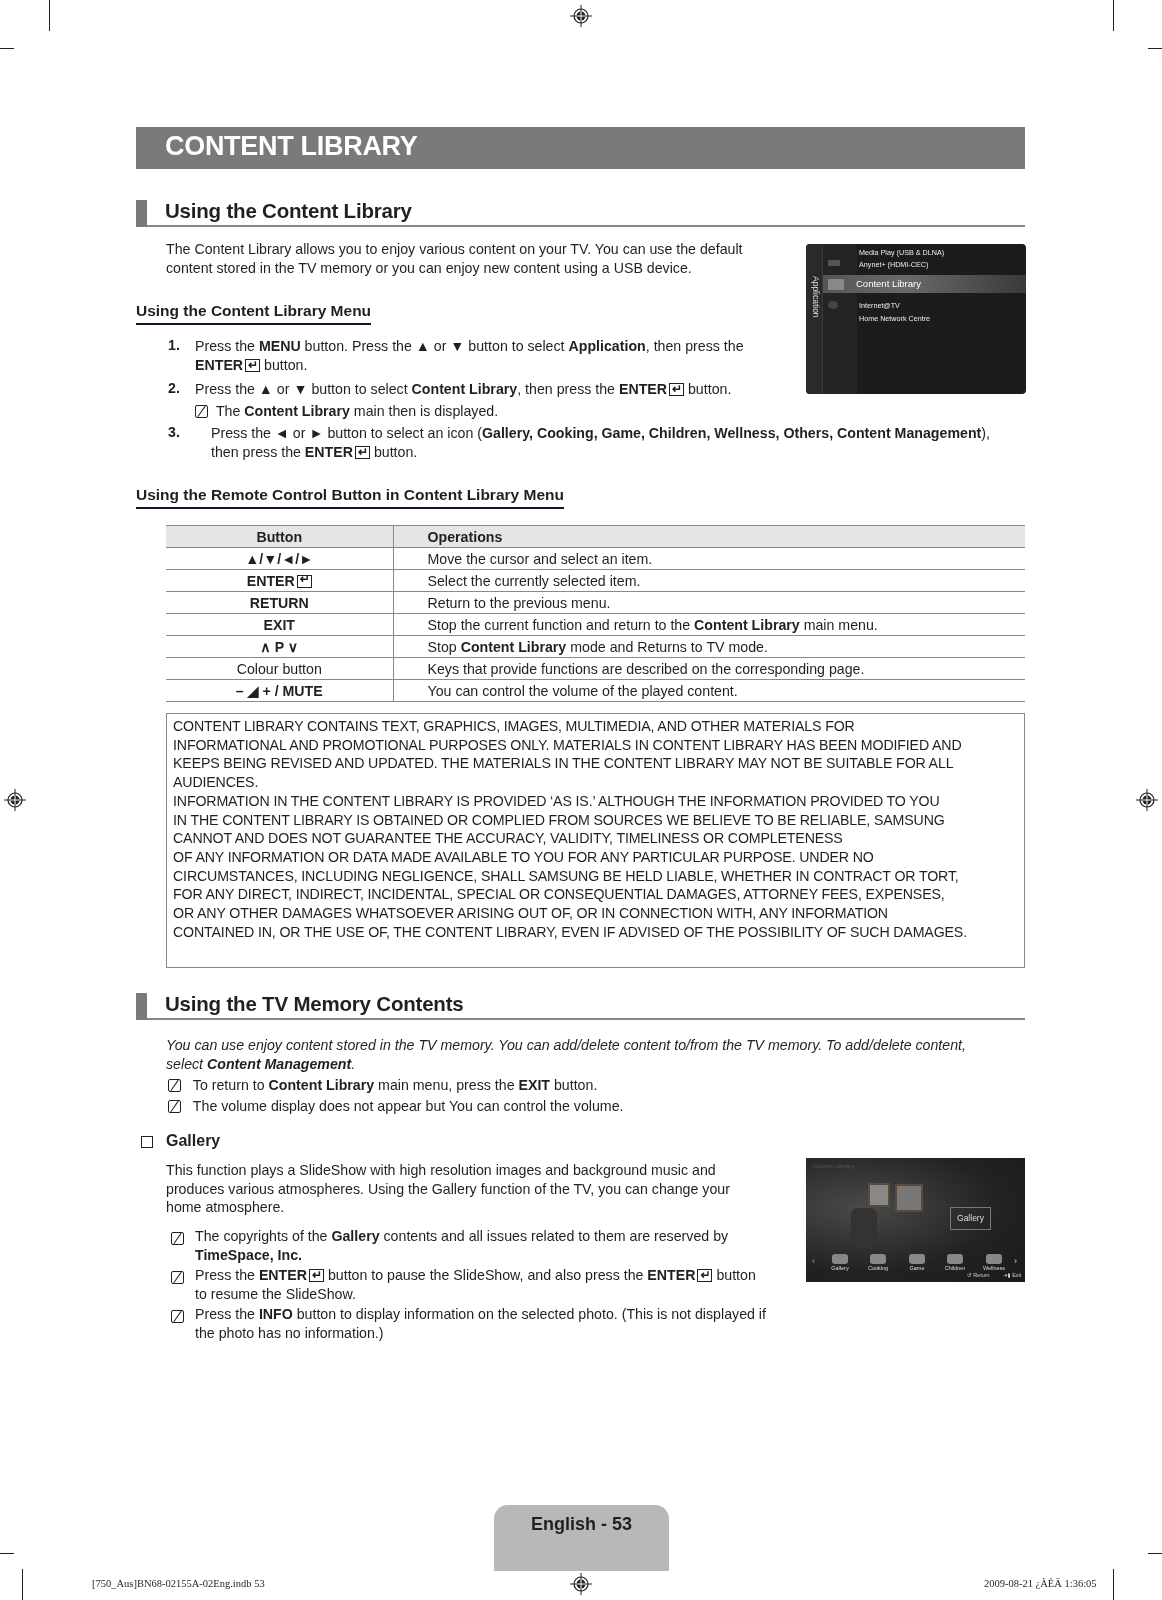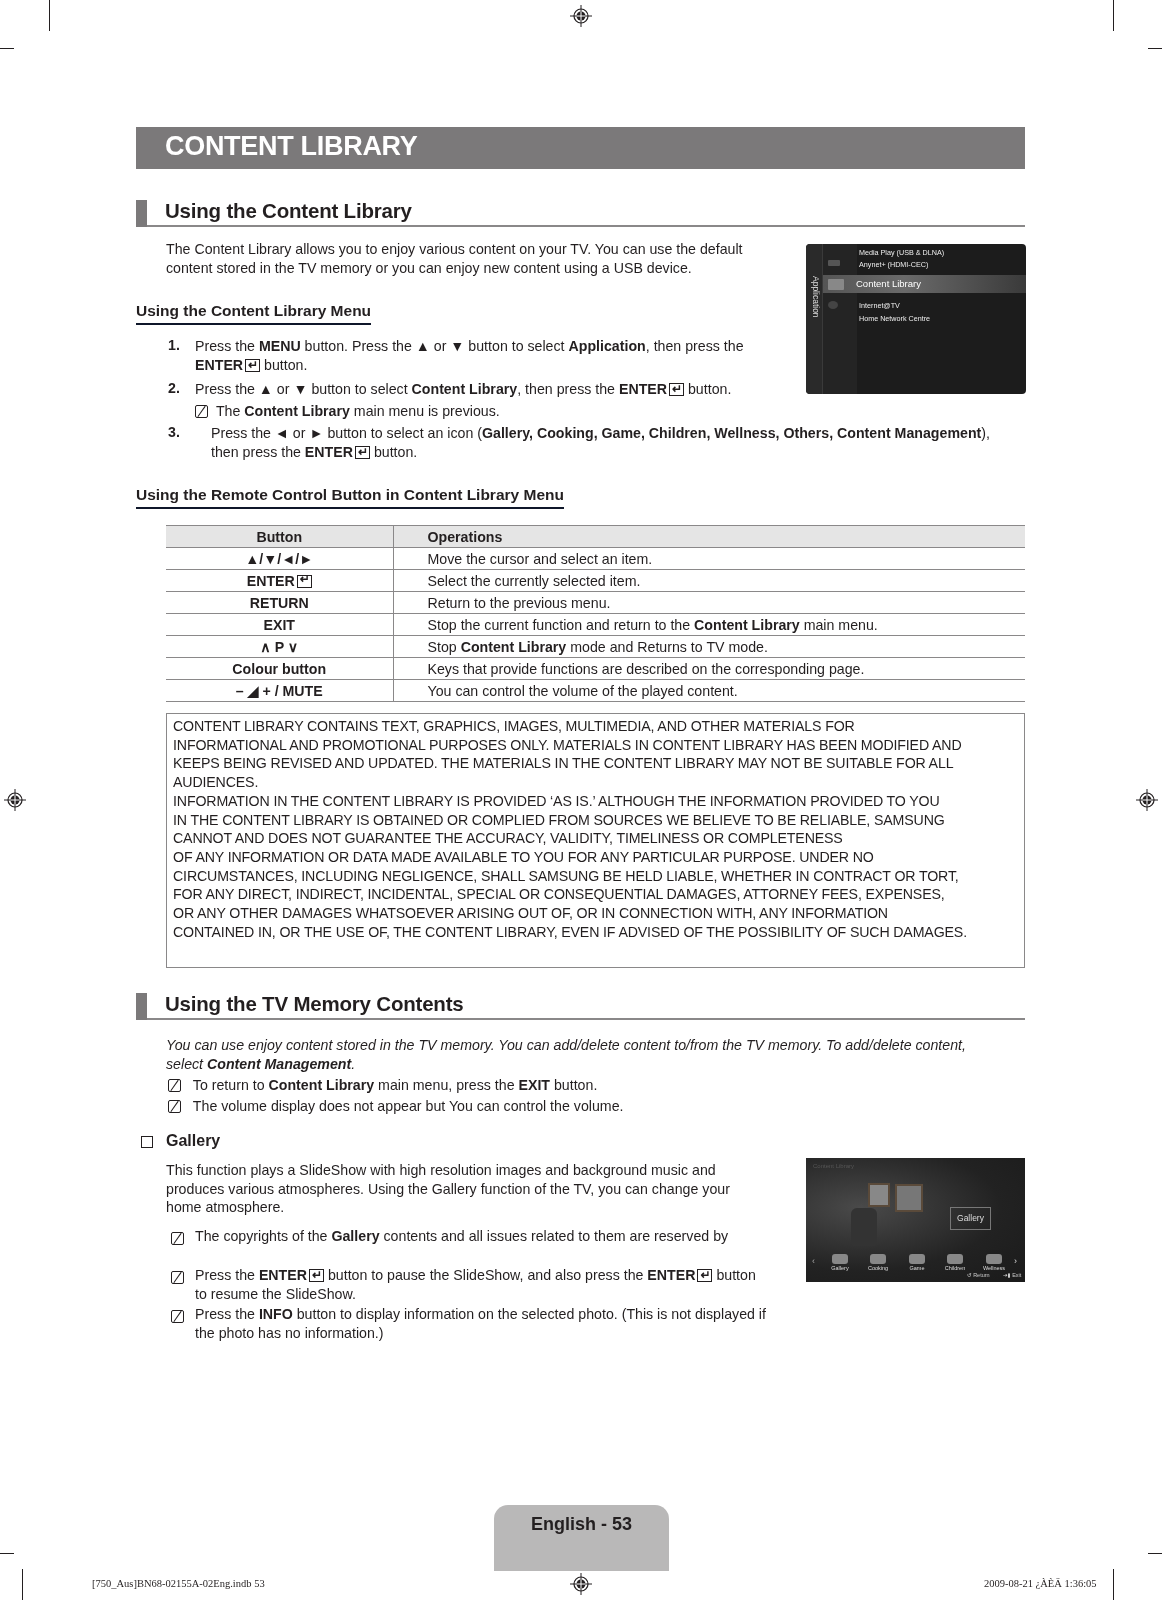--- a/index.html
+++ b/index.html
@@ -34,21 +34,21 @@
   .enter-icon::after { content: "\21B5"; position: absolute; left: 2px; top: -4px; font-size: 12px; font-weight: bold; }
 
   
   .tbl { position: absolute; left: 166px; top: 525px; width: 859px; border-collapse: collapse; font-size: 14.2px; }
   .tbl th, .tbl td { border-bottom: 1px solid #8a8889; height: 22px; padding: 0; }
   .tbl tr { }
   .tbl thead th { background: #e5e5e5; font-weight: bold; border-top: 1px solid #8a8889; }
   .tbl .c1 { width: 227px; text-align: center; border-right: 1px solid #8a8889; }
   .tbl .c2 { text-align: left; padding-left: 34px; }
   .tbl td.c1 { font-weight: bold; }
-  .tbl td.c1.normal { font-weight: bold; margin-top: 32px; }
+  .tbl td.c1.normal { font-weight: normal; margin-top: 32px; }
 
   
   .disc { position: absolute; left: 166px; top: 713px; width: 859px; height: 255px; border: 1px solid #8a8889; padding: 3px 6px; font-size: 14.2px; line-height: 18.7px; letter-spacing: -0.15px; }
 
   
   .tv1 { position: absolute; left: 806px; top: 244px; width: 220px; height: 150px; background: #1c1c1c; border-radius: 4px; overflow: hidden; }
   .tv1 .side { position: absolute; left: 0; top: 0; width: 17px; height: 150px; background: #2a2a2a; border-right: 1px solid #3a3a3a; }
   .tv1 .side span { position: absolute; left: 1px; top: 60px; transform: rotate(90deg); transform-origin: left top; left: 15px; top: 32px; font-size: 8.5px; color: #ddd; white-space: nowrap; }
   .tv1 .col2 { position: absolute; left: 17px; top: 0; width: 34px; height: 150px; background: #242424; }
   .tv1 .item { position: absolute; left: 53px; font-size: 7.2px; color: #eee; white-space: nowrap; }
@@ -138,21 +138,21 @@
 
 <div class="num" style="left:168px; top:337px;">1.</div>
 <div class="p" style="left:195px; top:337px;">
   <div><span>Press the </span><b>MENU</b><span> button. Press the ▲ or ▼ button to select </span><b>Application</b><span>, then press the</span></div>
   <div><b>ENTER</b><span class="enter-icon"></span><span> button.</span></div>
 </div>
 
 <div class="num" style="left:168px; top:380px;">2.</div>
 <div class="p" style="left:195px; top:380px;">
   <div><span>Press the ▲ or ▼ button to select </span><b>Content Library</b><span>, then press the </span><b>ENTER</b><span class="enter-icon"></span><span> button.</span></div>
-  <div style="margin-top:3px;"><span class="note-icon"></span>&nbsp;&nbsp;<span>The </span><b>Content Library</b><span> main menu is previous.</span></div>
+  <div style="margin-top:3px;"><span class="note-icon"></span>&nbsp;&nbsp;<span>The </span><b>Content Library</b><span> main then is displayed.</span></div>
 </div>
 
 <div class="num" style="left:168px; top:424px;">3.</div>
 <div class="p" style="left:180px; top:424px;margin-left:31px;">
   <div><span>Press the ◄ or ► button to select an icon (</span><b>Gallery, Cooking, Game, Children, Wellness, Others, Content Management</b><span>),</span></div>
   <div><span>then press the </span><b>ENTER</b><span class="enter-icon"></span><span> button.</span></div>
 </div>
 
 <div class="tv1">
   <div class="side">
@@ -249,20 +249,21 @@
 
 <div class="p" style="left:166px; top:1161px;">
   <div>This function plays a SlideShow with high resolution images and background music and</div>
   <div>produces various atmospheres. Using the Gallery function of the TV, you can change your</div>
   <div>home atmosphere.</div>
 </div>
 
 <div class="abs" style="left:171px; top:1230px;"><span class="note-icon"></span></div>
 <div class="p" style="left:195px; top:1227px;">
   <div><span>The copyrights of the </span><b>Gallery</b><span> contents and all issues related to them are reserved by</span></div>
+  <div><b>TimeSpace, Inc.</b></div>
 </div>
 
 <div class="abs" style="left:171px; top:1269px;"><span class="note-icon"></span></div>
 <div class="p" style="left:195px; top:1266px;">
   <div><span>Press the </span><b>ENTER</b><span class="enter-icon"></span><span> button to pause the SlideShow, and also press the </span><b>ENTER</b><span class="enter-icon"></span><span> button</span></div>
   <div>to resume the SlideShow.</div>
 </div>
 
 <div class="abs" style="left:171px; top:1308px;"><span class="note-icon"></span></div>
 <div class="p" style="left:195px; top:1305px;">

